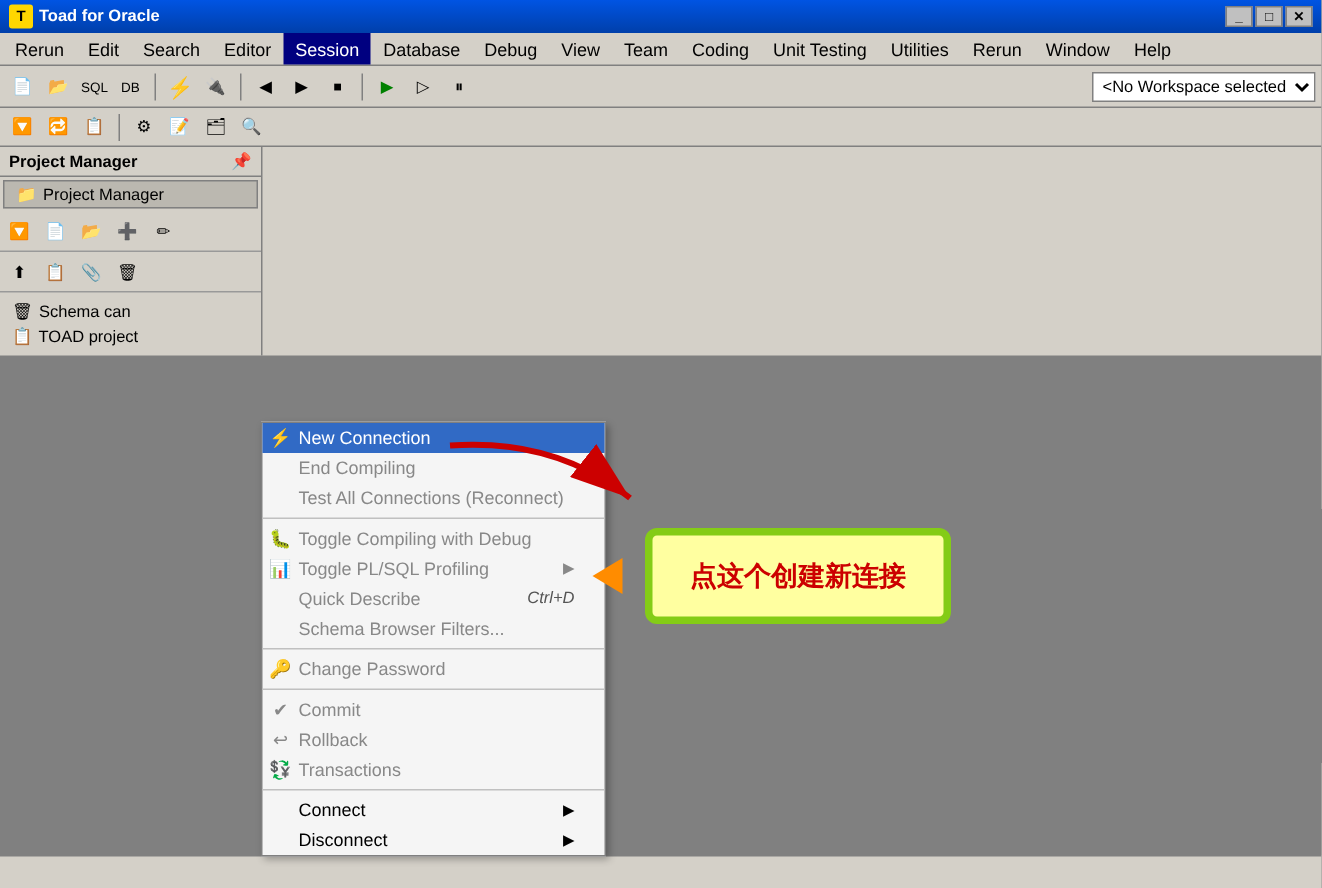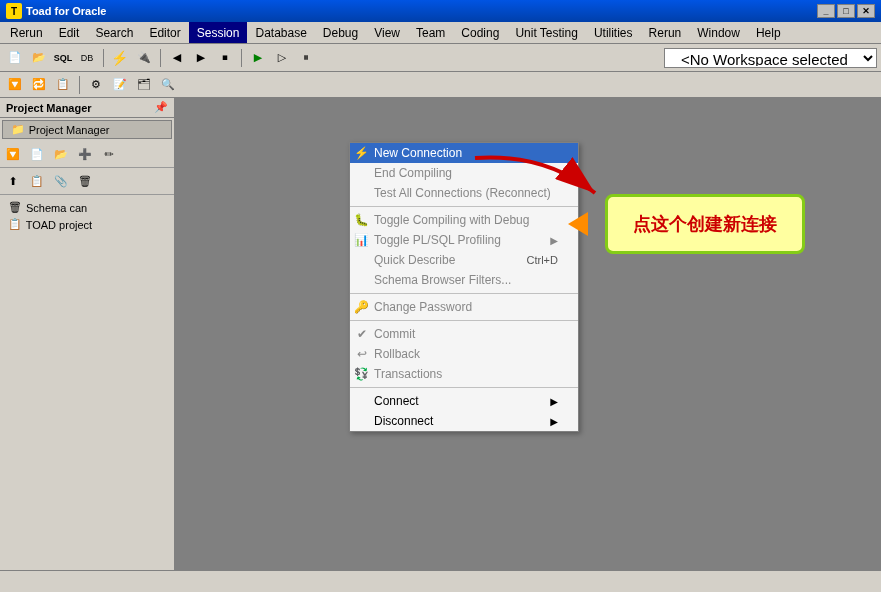--- a/index.html
+++ b/index.html
@@ -108,20 +108,21 @@
       align-items: center;
       padding: 2px 4px;
       border-bottom: 1px solid #808080;
       gap: 2px;
     }
 
     
     .main-area {
       display: flex;
       height: calc(592px - 22px - 22px - 28px - 26px - 22px);
+      flex-direction: column;
     }
 
     
     .sidebar {
       width: 175px;
       background: #d4d0c8;
       border-right: 1px solid #808080;
       display: flex;
       flex-direction: column;
     }
@@ -221,32 +222,33 @@
       position: absolute;
       left: 4px;
       width: 16px;
       height: 16px;
       display: flex; align-items: center; justify-content: center;
     }
     .shortcut {
       font-size: 11px;
       margin-left: 8px;
       color: #555;
+      font-style: italic;
     }
     .submenu-arrow {
       font-size: 10px;
     }
 
     
     .callout {
       position: absolute;
-      top: 96px;
+      top: 115px;
       left: 430px;
       background: #ffffa0;
-      border: 3px solid #84cc16;
+      border: 5px solid #84cc16;
       border-radius: 8px;
       padding: 15px 25px;
       font-size: 18px;
       color: #cc0000;
       font-weight: bold;
       white-space: nowrap;
       z-index: 200;
     }
     .callout::before {
       content: '';
@@ -267,22 +269,22 @@
       left: 290px;
       z-index: 150;
       width: 140px;
       height: 80px;
     }
 
     .toolbar-dropdown {
       border: 1px solid #808080;
       background: #fff;
       height: 20px;
-      font-size: 15px;
-      padding: 1px 12px;
+      font-size: 11px;
+      padding: 1px 2px;
     }
     .toolbar-combo {
       display: flex;
       align-items: center;
       margin-left: auto;
     }
   </style>
 </head>
 <body>
 
@@ -340,21 +342,21 @@
       <span>Window</span>
     </div>
   <div class="menu-item">
       <span>Help</span>
     </div>
 </div>
 
 <div class="toolbar">
   <div class="toolbar-btn">📄</div>
   <div class="toolbar-btn">📂</div>
-  <div class="toolbar-btn" style="font-size:9px;font-weight:bold;">SQL</div>
+  <div class="toolbar-btn" style="font-size:9px;font-weight:normal;">SQL</div>
   <div class="toolbar-btn" style="font-size:9px;">DB</div>
   <div class="toolbar-separator"></div>
   <div class="toolbar-btn" style="font-size:14px;color:#ffd700;">⚡</div>
   <div class="toolbar-btn" style="font-size:11px;">🔌</div>
   <div class="toolbar-separator"></div>
   <div class="toolbar-btn">◀</div>
   <div class="toolbar-btn">▶</div>
   <div class="toolbar-btn">⏹</div>
   <div class="toolbar-separator"></div>
   <div class="toolbar-btn" style="color:green;">▶</div>

